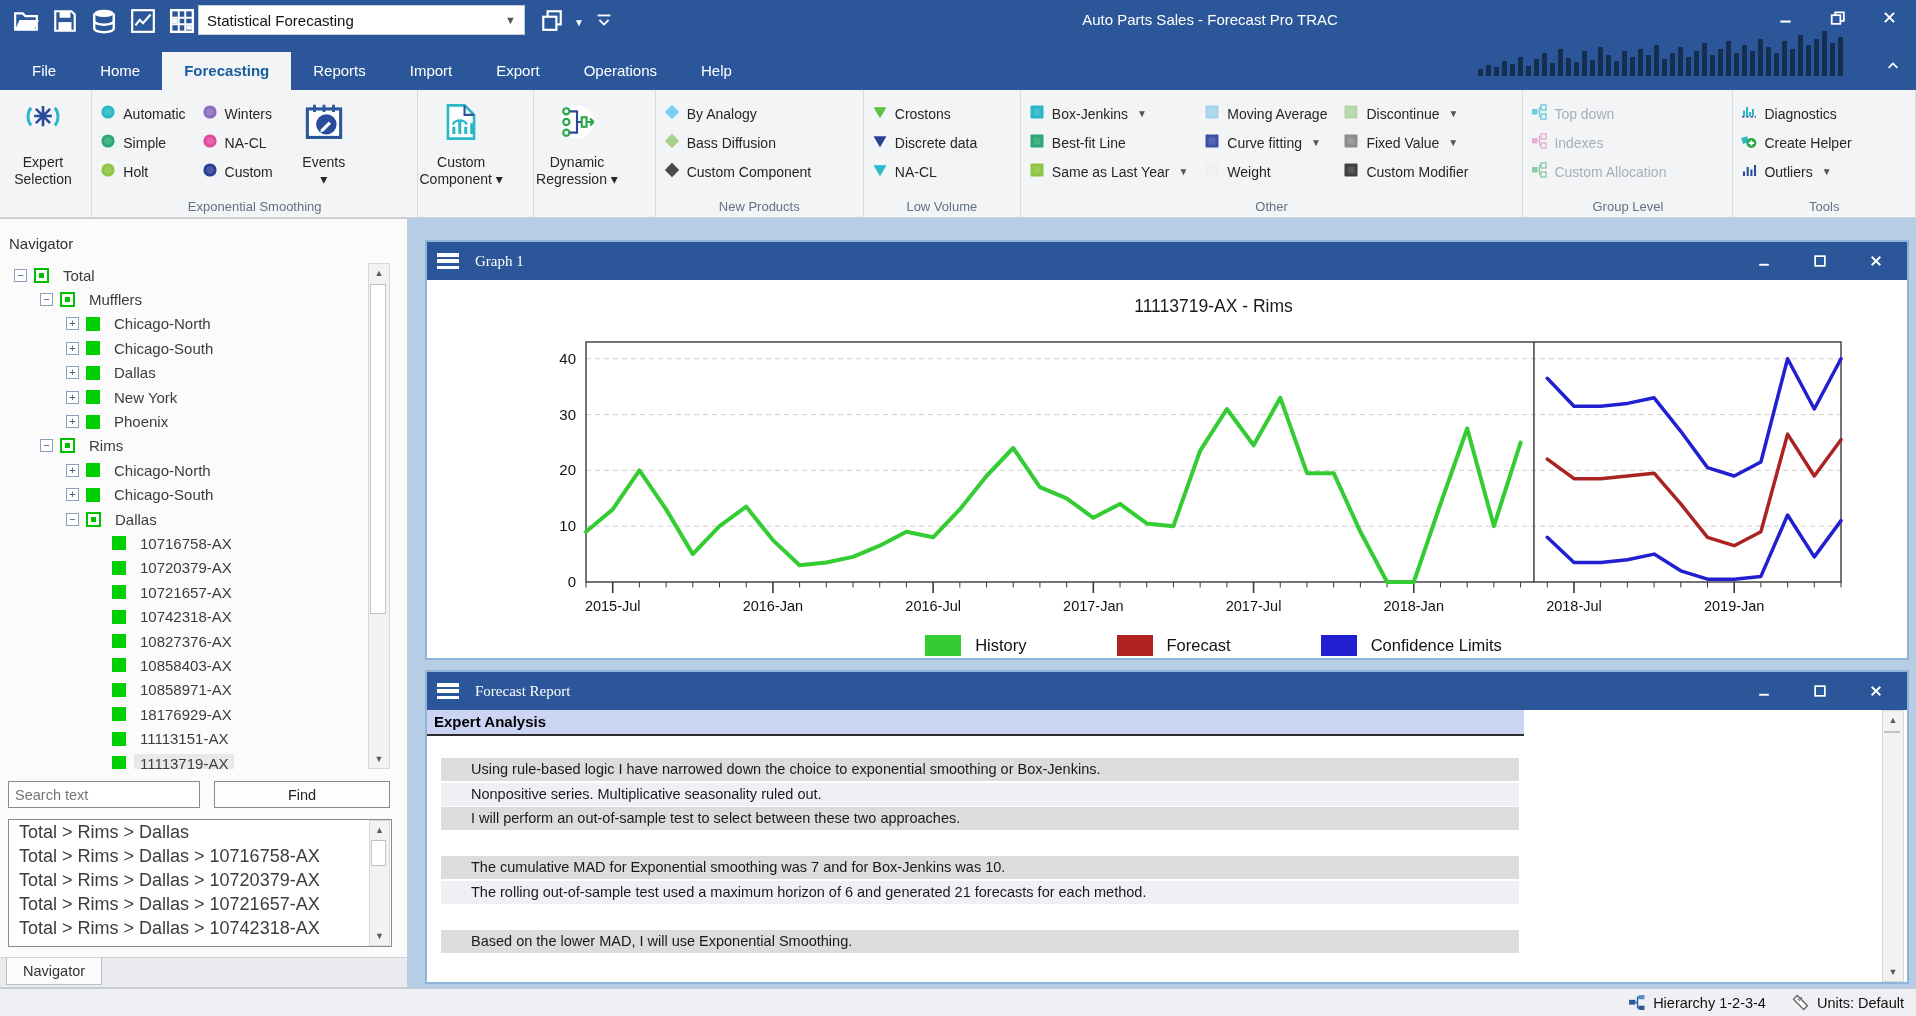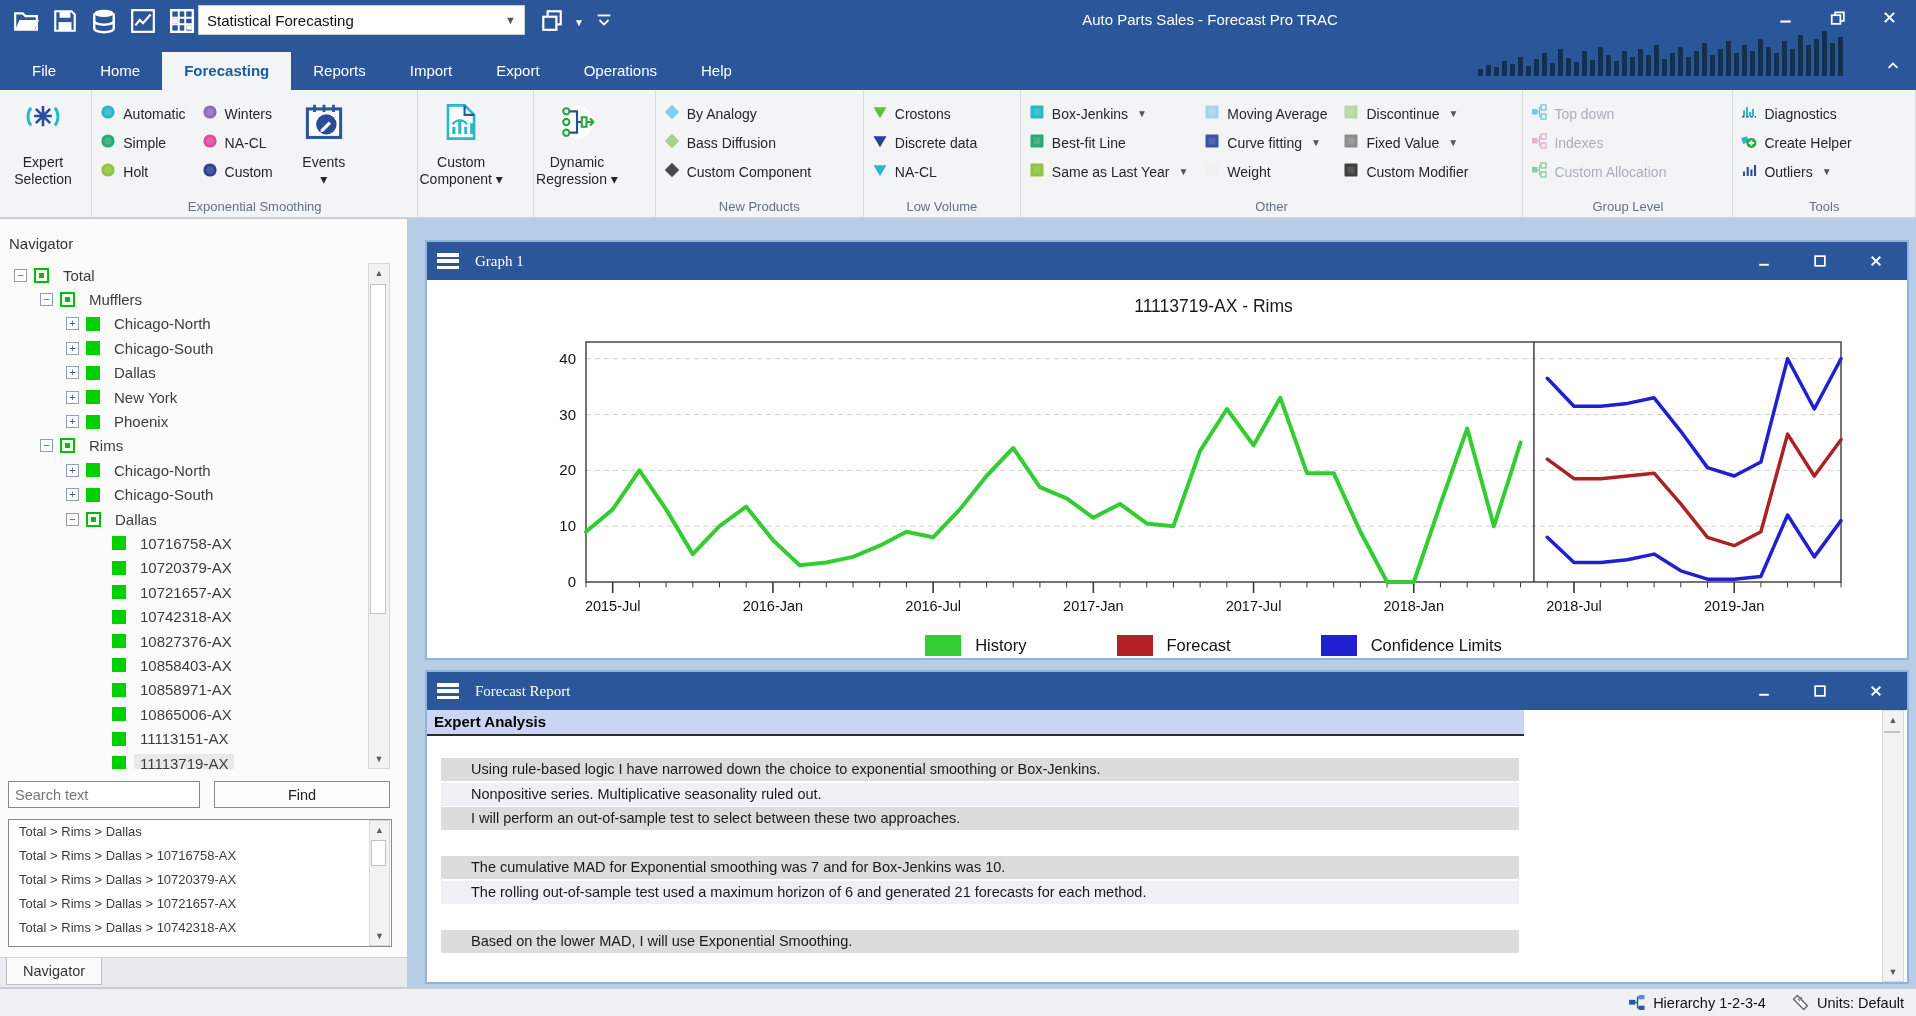--- a/index.html
+++ b/index.html
@@ -63,21 +63,21 @@
   .vs-arrow { position:absolute; left:0; width:100%; height:18px; display:flex; align-items:center;
     justify-content:center; font-size:9px; color:#5a5a5a; background:#f2f2f2; cursor:pointer; }
   .vs-thumb { position:absolute; left:1px; width:calc(100% - 4px); background:#fff; border:1px solid #c2c2c2; cursor:pointer; }
   .search-row { position:absolute; left:8px; top:562px; width:382px; display:flex; gap:14px; }
   .search-input { width:192px; height:27px; border:1px solid #7a8term; border:1px solid #8a8a8a; padding:0 6px;
     font-size:14.5px; font-family:"Liberation Sans", sans-serif; color:#333; background:#fff; }
   .find-btn { width:176px; height:27px; border:1px solid #8a8a8a; background:#fdfdfd; font-size:14.5px;
     font-family:"Liberation Sans", sans-serif; color:#222; cursor:pointer; }
   .results { position:absolute; left:8px; top:600px; width:384px; height:128px; border:1px solid #8a8a8a;
     background:#fff; overflow:hidden; }
-  .rrow { height:24px; line-height:24px; padding-left:10px; font-size:13px; color:#3c3c3c; white-space:nowrap; }
+  .rrow { height:24px; line-height:24px; padding-left:10px; font-size:18px; color:#3c3c3c; white-space:nowrap; }
   .nav-tab-strip { position:absolute; left:0; bottom:0; width:100%; height:30px; background:#e9ebee;
     border-top:1px solid #cfd3d9; }
   .nav-tab { position:absolute; left:6px; top:0px; height:27px; line-height:26px; padding:0 16px; background:#fbfbfb;
     border:1px solid #b9bec6; border-top:none; font-size:14.5px; color:#333; cursor:pointer; }
 
   
   .mdi { position:absolute; left:407px; top:218px; width:1509px; height:770px; background:#b7cde6; }
   .mwin { position:absolute; background:#fff; border:2px solid #8fb4da; }
   .mtitle { height:38px; background:#2b579a; display:flex; align-items:center; padding:0 10px; }
   .hamburger { width:24px; height:20px; display:flex; flex-direction:column; justify-content:space-between;
@@ -640,21 +640,21 @@
           <span class="tlabel">10858403-AX</span>
         </div>
         <div class="trow" style="padding-left: 88px;">
           <span style="width:20px;flex:none;"></span>
           <span class="tico tico-solid"></span>
           <span class="tlabel">10858971-AX</span>
         </div>
         <div class="trow" style="padding-left: 88px;">
           <span style="width:20px;flex:none;"></span>
           <span class="tico tico-solid"></span>
-          <span class="tlabel">10865006-AX</span>
+          <span class="tlabel">18176929-AX</span>
         </div>
         <div class="trow" style="padding-left: 88px;">
           <span style="width:20px;flex:none;"></span>
           <span class="tico tico-solid"></span>
           <span class="tlabel">11113151-AX</span>
         </div>
         <div class="trow sel" style="padding-left: 88px;">
           <span style="width:20px;flex:none;"></span>
           <span class="tico tico-solid"></span>
           <span class="tlabel">11113719-AX</span>

